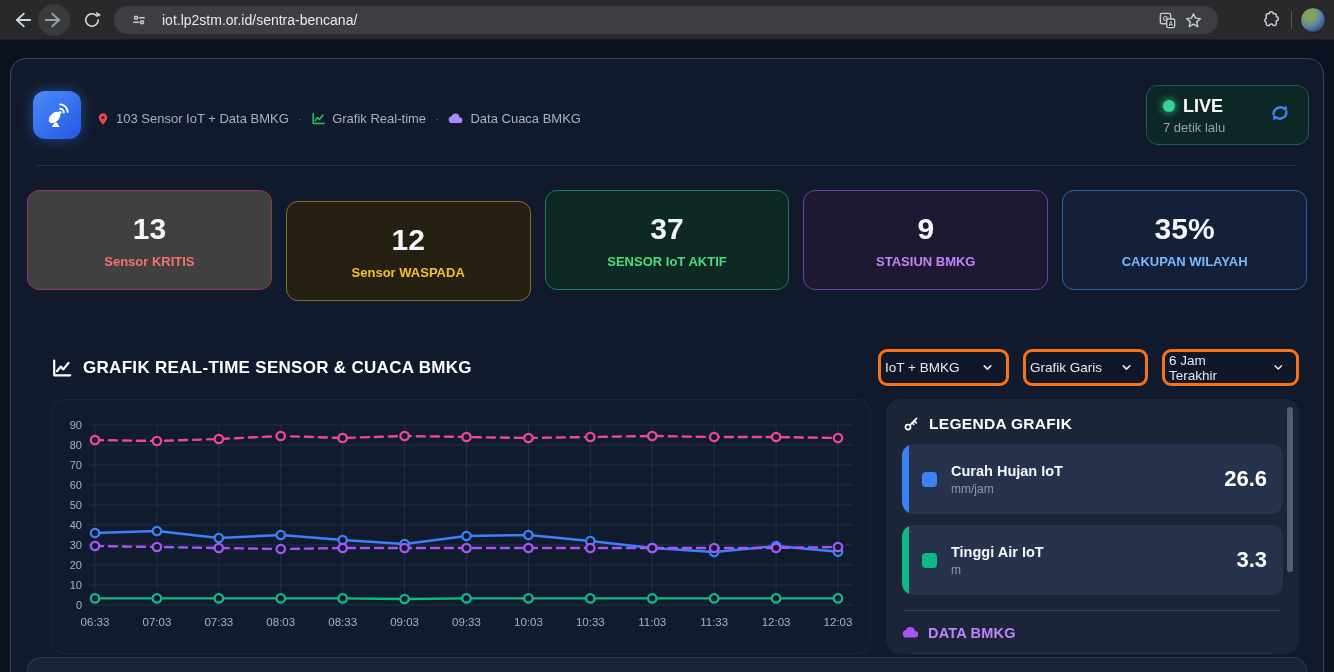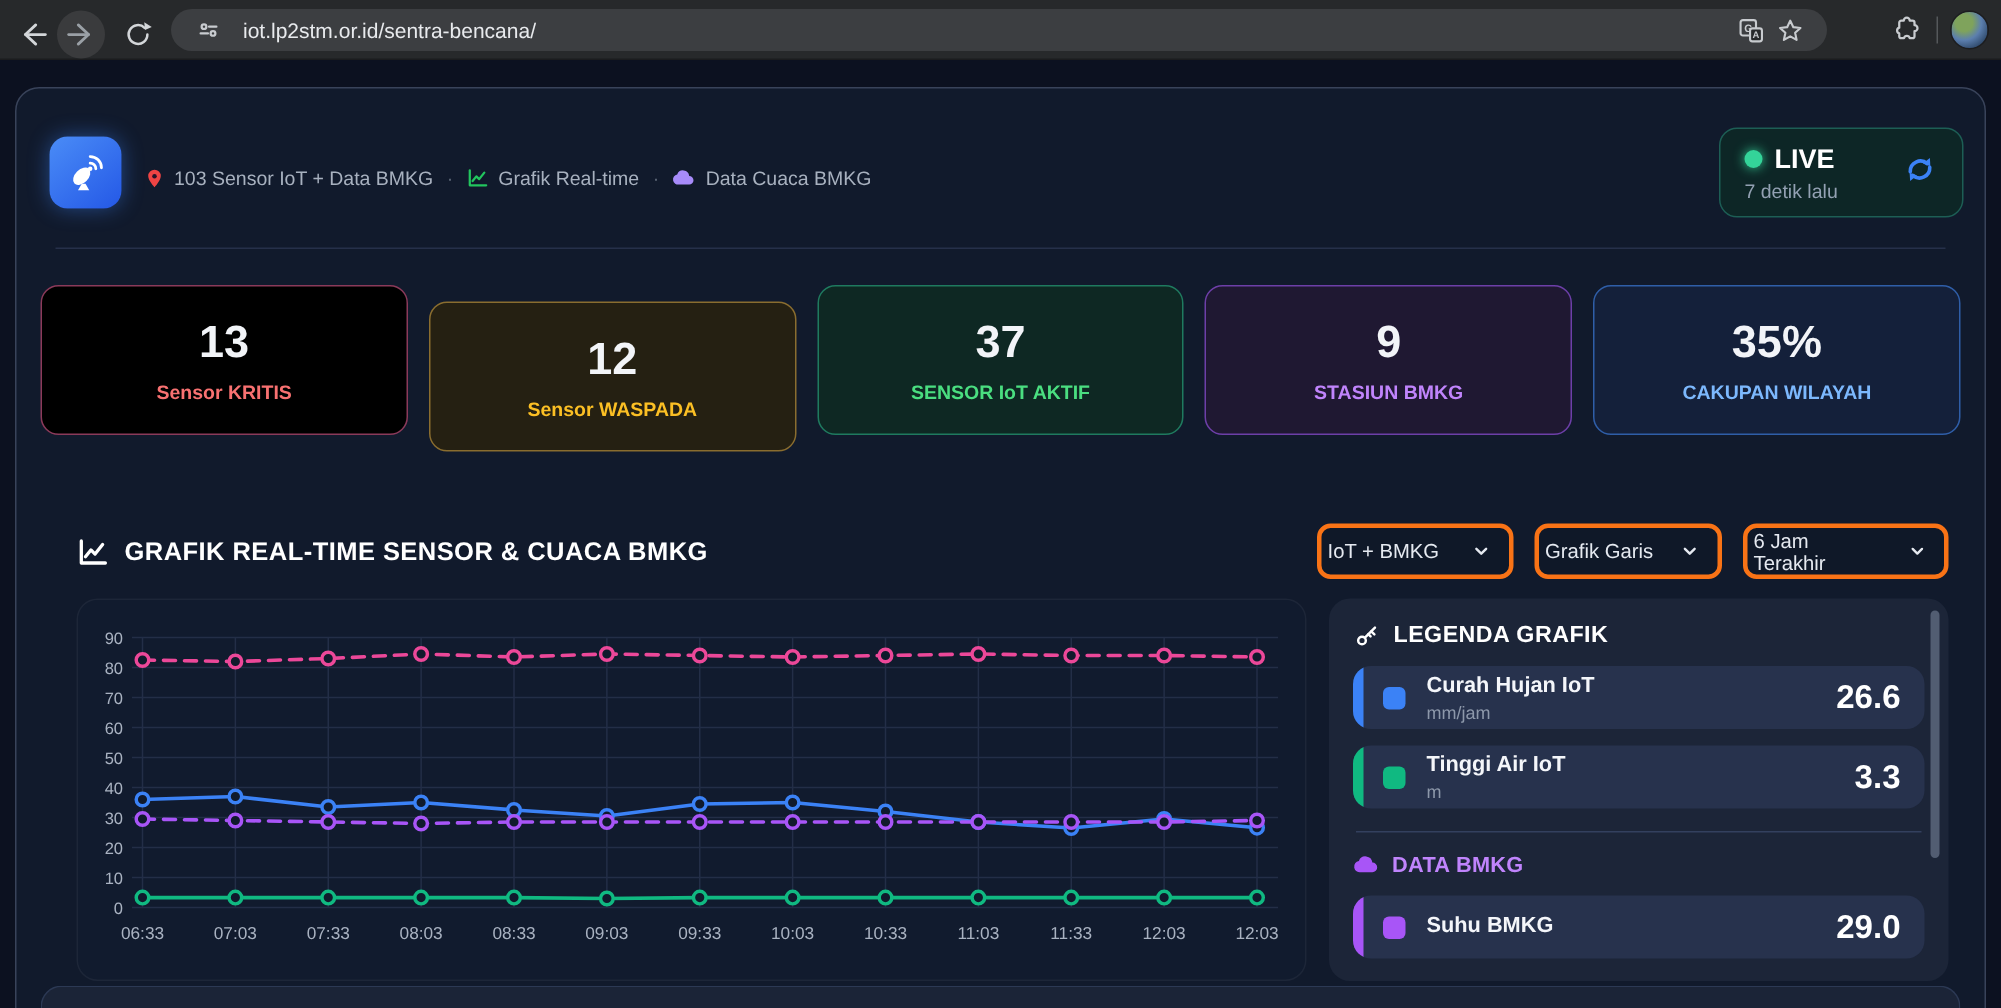--- a/index.html
+++ b/index.html
@@ -1,21 +1,21 @@
 <!DOCTYPE html>
 <html><head>
 <meta charset="utf-8">
 <style>
   * { box-sizing: border-box; margin: 0; padding: 0; }
   html,body { width:1334px; height:672px; overflow:hidden; background:#0c1120;
               font-family:"Liberation Sans", sans-serif; }
 
   
   .browser-bar { position:relative; height:40px; background:#27292b; display:flex;
-                 align-items:flex-end; padding-left:6px; border-bottom:1px solid #1b1c1e; }
+                 align-items:center; padding-left:6px; border-bottom:1px solid #1b1c1e; }
   .nav-btn { width:32px; height:32px; display:flex; align-items:center; justify-content:center;
              border-radius:50%; flex:0 0 auto; }
   .nav-btn svg { display:block; }
   .fwd-circle { background:#3a3b3d; }
   .omnibox { position:absolute; left:114px; top:6px; width:1104px; height:28px;
              background:#3c3e41; border-radius:14px; display:flex; align-items:center;
              padding:0 12px; }
   .omnibox .url { color:#e8eaed; font-size:14px; margin-left:10px; flex:1; white-space:nowrap; }
   .omni-ic { width:26px; height:26px; display:flex; align-items:center; justify-content:center; }
   .bar-right { position:absolute; right:8px; top:0; height:40px; display:flex; align-items:center; gap:8px; }
@@ -49,21 +49,21 @@
   .live-updated { color:#93a1b3; font-size:13px; }
   .live-refresh { margin-left:auto; }
 
   .divider { height:1px; background:#26304a; margin:20px 26px 0 26px; }
 
   .stats-row { display:flex; gap:14px; padding:0 16px; margin-top:24px; }
   .stat-card { flex:1; height:100px; border-radius:12px; display:flex; flex-direction:column;
                align-items:center; justify-content:center; gap:8px; border:1px solid; }
   .stat-value { color:#f2f4f8; font-size:30px; font-weight:800; }
   .stat-label { font-size:13px; font-weight:700; }
-  .card-kritis  { background:#000000; border-color:#8b3a5a; }
+  .card-kritis  { background:#404040; border-color:#8b3a5a; }
   .card-kritis .stat-label { color:#f87171; }
   .card-waspada { background:#252012; border-color:#8a6d2f;margin-top:11px; }
   .card-waspada .stat-label { color:#fbbf24; }
   .card-aktif   { background:#0e2823; border-color:#1f7a5f; }
   .card-aktif .stat-label { color:#4ade80; }
   .card-bmkg    { background:#1f1832; border-color:#6d3fa8; }
   .card-bmkg .stat-label { color:#c084fc; }
   .card-cakupan { background:#14203a; border-color:#2f5ea8; }
   .card-cakupan .stat-label { color:#7cb8fd; }
 
@@ -77,21 +77,21 @@
   .sel-1 { width:131px; } .sel-2 { width:125px; } .sel-3 { width:137px; }
   .select .chev { margin-left:auto; }
 
   .chart-row { display:flex; gap:15px; margin-top:13px; padding:0 24px 0 40px; }
   .chart-panel { width:820px; height:255px; background:#111b2e; border:1px solid rgba(255,255,255,.05);
                  border-radius:14px; overflow:hidden; }
   .legend-panel { flex:1; height:255px; background:#1c2538; border-radius:14px; position:relative;
                   overflow:hidden; padding:14px 16px; }
   .legend-head { display:flex; align-items:center; gap:9px; color:#fff; font-size:15.5px;
                  font-weight:800; letter-spacing:.3px; margin-top:2px; }
-  .legend-item { position:relative; margin-top:11px; height:42px; background:#27324d;
+  .legend-item { position:relative; margin-top:11px; height:70px; background:#27324d;
                  border-radius:12px; display:flex; align-items:center; overflow:hidden; }
   .accent { position:absolute; left:0; top:0; bottom:0; width:7px; border-radius:12px 0 0 12px; }
   .accent-blue { background:#3b82f6; } .accent-green { background:#10b981; }
   .accent-purple { background:#a855f7; }
   .swatch { width:15px; height:15px; border-radius:4px; margin:0 14px 0 20px; flex:0 0 auto; }
   .sw-blue { background:#3b82f6; } .sw-green { background:#10b981; } .sw-purple { background:#a855f7; }
   .li-texts { display:flex; flex-direction:column; gap:3px; }
   .li-name { color:#f4f6fa; font-size:14.5px; font-weight:700; }
   .li-unit { color:#8d98aa; font-size:12px; }
   .li-value { margin-left:auto; margin-right:16px; color:#fff; font-size:22px; font-weight:700; }

